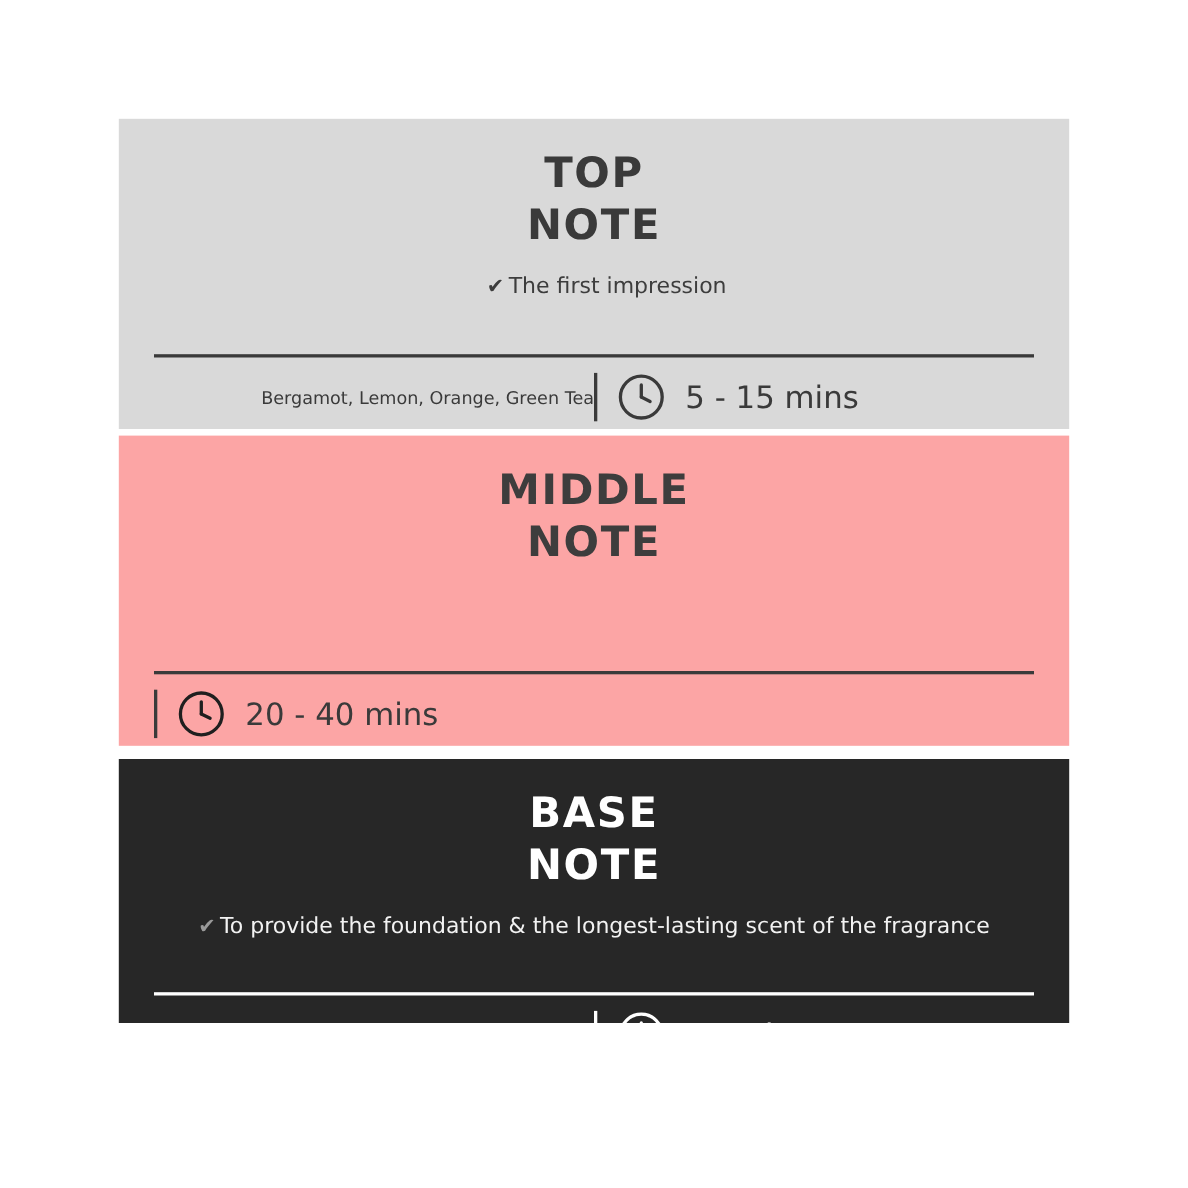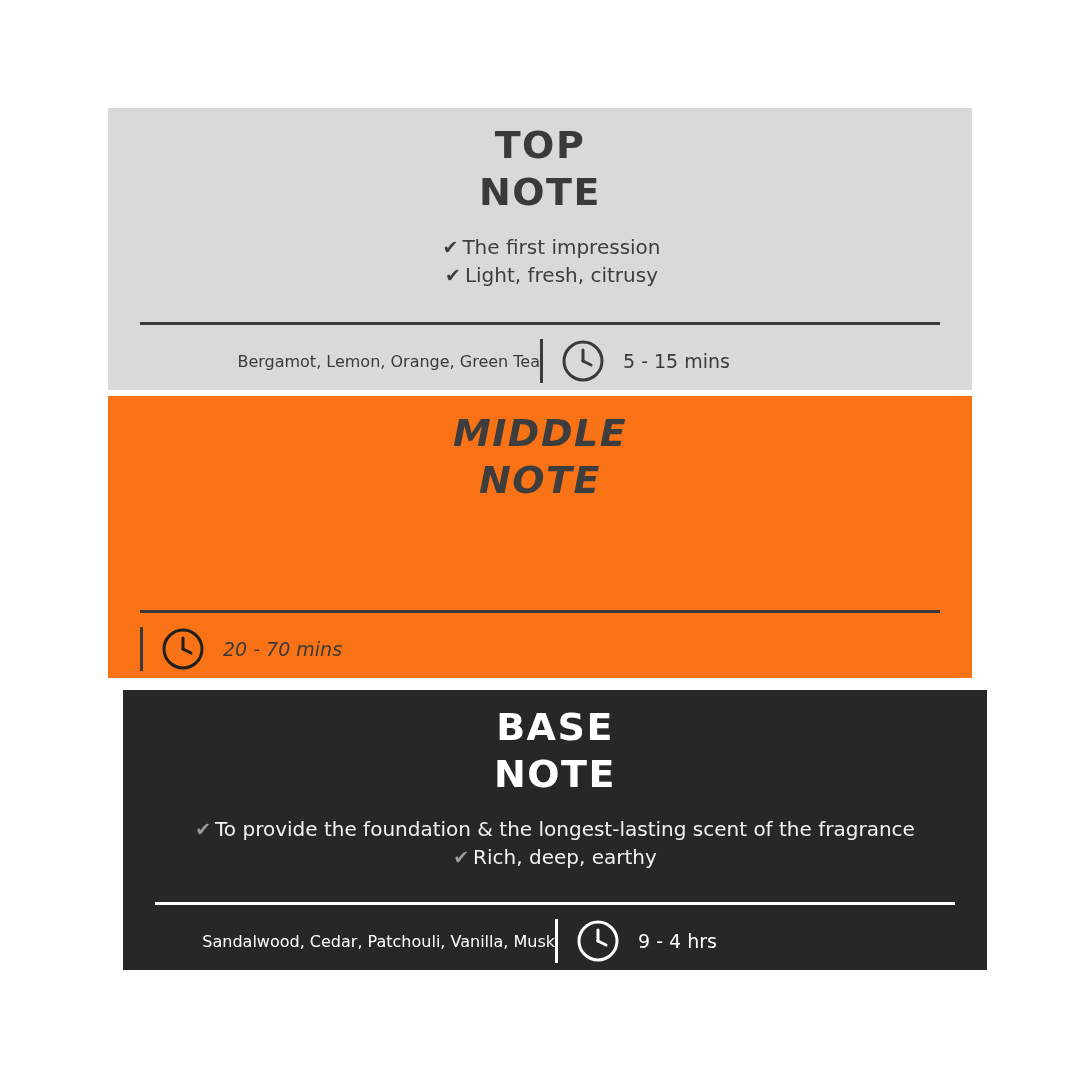--- a/index.html
+++ b/index.html
@@ -20,29 +20,29 @@
   }
   .panel {
     position: absolute;
     left: 108px;
     width: 864px;
     box-sizing: border-box;
   }
   
   #panel-top    { top: 108px;  height: 282px; }
   #panel-middle { top: 396px;  height: 282px; }
-  #panel-base   { top: 690px;  height: 280px; margin-left: 15px; }
+  #panel-base   { top: 690px;  height: 240px; }
 
   .panel-title {
     text-align: center;
     font-weight: bold;
     font-size: 38px;
     line-height: 1.0;
     letter-spacing: 1.5px;
-    padding-top: 18px;
+    padding-top: 30px;
   }
   .panel-title .line2 {
     display: block;
     margin-top: 9px;
   }
 
   .bullets {
     margin-top: 22px;
     text-align: center;
   }
@@ -80,37 +80,37 @@
     width: 3px;
     height: 44px;
     margin: 0 18px 0 0;
   }
   .clock {
     width: 44px;
     height: 44px;
     flex: 0 0 auto;
   }
   .duration {
-    font-size: 19px;
+    font-size: 28px;
     margin-left: 18px;
     white-space: nowrap;
   }
 
   
   #panel-top { background: #d9d9d9; color: #333333; }
   #panel-top .panel-title { color: #3a3a3a; }
   #panel-top .bullet { color: #3d3d3d; margin-left: 23px; }
   #panel-top .check { color: #3d3d3d; }
   #panel-top .divider { background: #3a3a3a; top: 214px; }
   #panel-top .footer { top: 222px; height: 62px; }
   #panel-top .vbar { background: #3a3a3a; }
   #panel-top .notes-text, #panel-top .duration { color: #3a3a3a; }
 
   
-  #panel-middle { background: #f97316; color: #3a3a3a; font-style: italic; }
+  #panel-middle { background: #fca5a5; color: #3a3a3a; }
   #panel-middle .panel-title { color: #3d3d3d; }
   #panel-middle .bullet { color: #3d3d3d; }
   #panel-middle .check { color: #4a4a4a; }
   #panel-middle .divider { background: #3a3a3a; top: 214px; }
   #panel-middle .footer { top: 222px; height: 62px; }
   #panel-middle .vbar { background: #3a3a3a; }
   #panel-middle .notes-text, #panel-middle .duration { color: #3a3a3a; }
 
   
   #panel-base { background: #272727; color: #ffffff; }
@@ -130,23 +130,20 @@
   <section class="panel" id="panel-top">
     <div class="panel-title">
       <span>TOP</span>
       <span class="line2">NOTE</span>
     </div>
 
     <div class="bullets">
       <div class="bullet">
         <span class="check">✔</span><span>The first impression</span>
       </div>
-      <div class="bullet">
-        <span class="check">✔</span><span>Light, fresh, citrusy</span>
-      </div>
     </div>
 
     <div class="divider"></div>
 
     <div class="footer">
       <div class="notes-text">Bergamot, Lemon, Orange, Green Tea</div>
       <div class="vbar"></div>
       <span class="clock">
         <svg viewBox="0 0 44 44" width="44" height="44" aria-hidden="true">
           <circle cx="22" cy="22" r="19" fill="none" stroke="#3a3a3a" stroke-width="3"></circle>
@@ -169,36 +166,33 @@
 
     <div class="footer">
       <div class="vbar"></div>
       <span class="clock">
         <svg viewBox="0 0 44 44" width="44" height="44" aria-hidden="true">
           <circle cx="22" cy="22" r="19" fill="none" stroke="#1f1f1f" stroke-width="3"></circle>
           <line x1="22" y1="22" x2="22" y2="11" stroke="#1f1f1f" stroke-width="3" stroke-linecap="round"></line>
           <line x1="22" y1="22" x2="30" y2="26" stroke="#1f1f1f" stroke-width="3" stroke-linecap="round"></line>
         </svg>
       </span>
-      <div class="duration">20 - 70 mins</div>
+      <div class="duration">20 - 40 mins</div>
     </div>
   </section>
 
   <section class="panel" id="panel-base">
     <div class="panel-title">
       <span>BASE</span>
       <span class="line2">NOTE</span>
     </div>
 
     <div class="bullets">
       <div class="bullet">
         <span class="check">✔</span><span>To provide the foundation &amp; the longest-lasting scent of the fragrance</span>
-      </div>
-      <div class="bullet">
-        <span class="check">✔</span><span>Rich, deep, earthy</span>
       </div>
     </div>
 
     <div class="divider"></div>
 
     <div class="footer">
       <div class="notes-text">Sandalwood, Cedar, Patchouli, Vanilla, Musk</div>
       <div class="vbar"></div>
       <span class="clock">
         <svg viewBox="0 0 44 44" width="44" height="44" aria-hidden="true">

